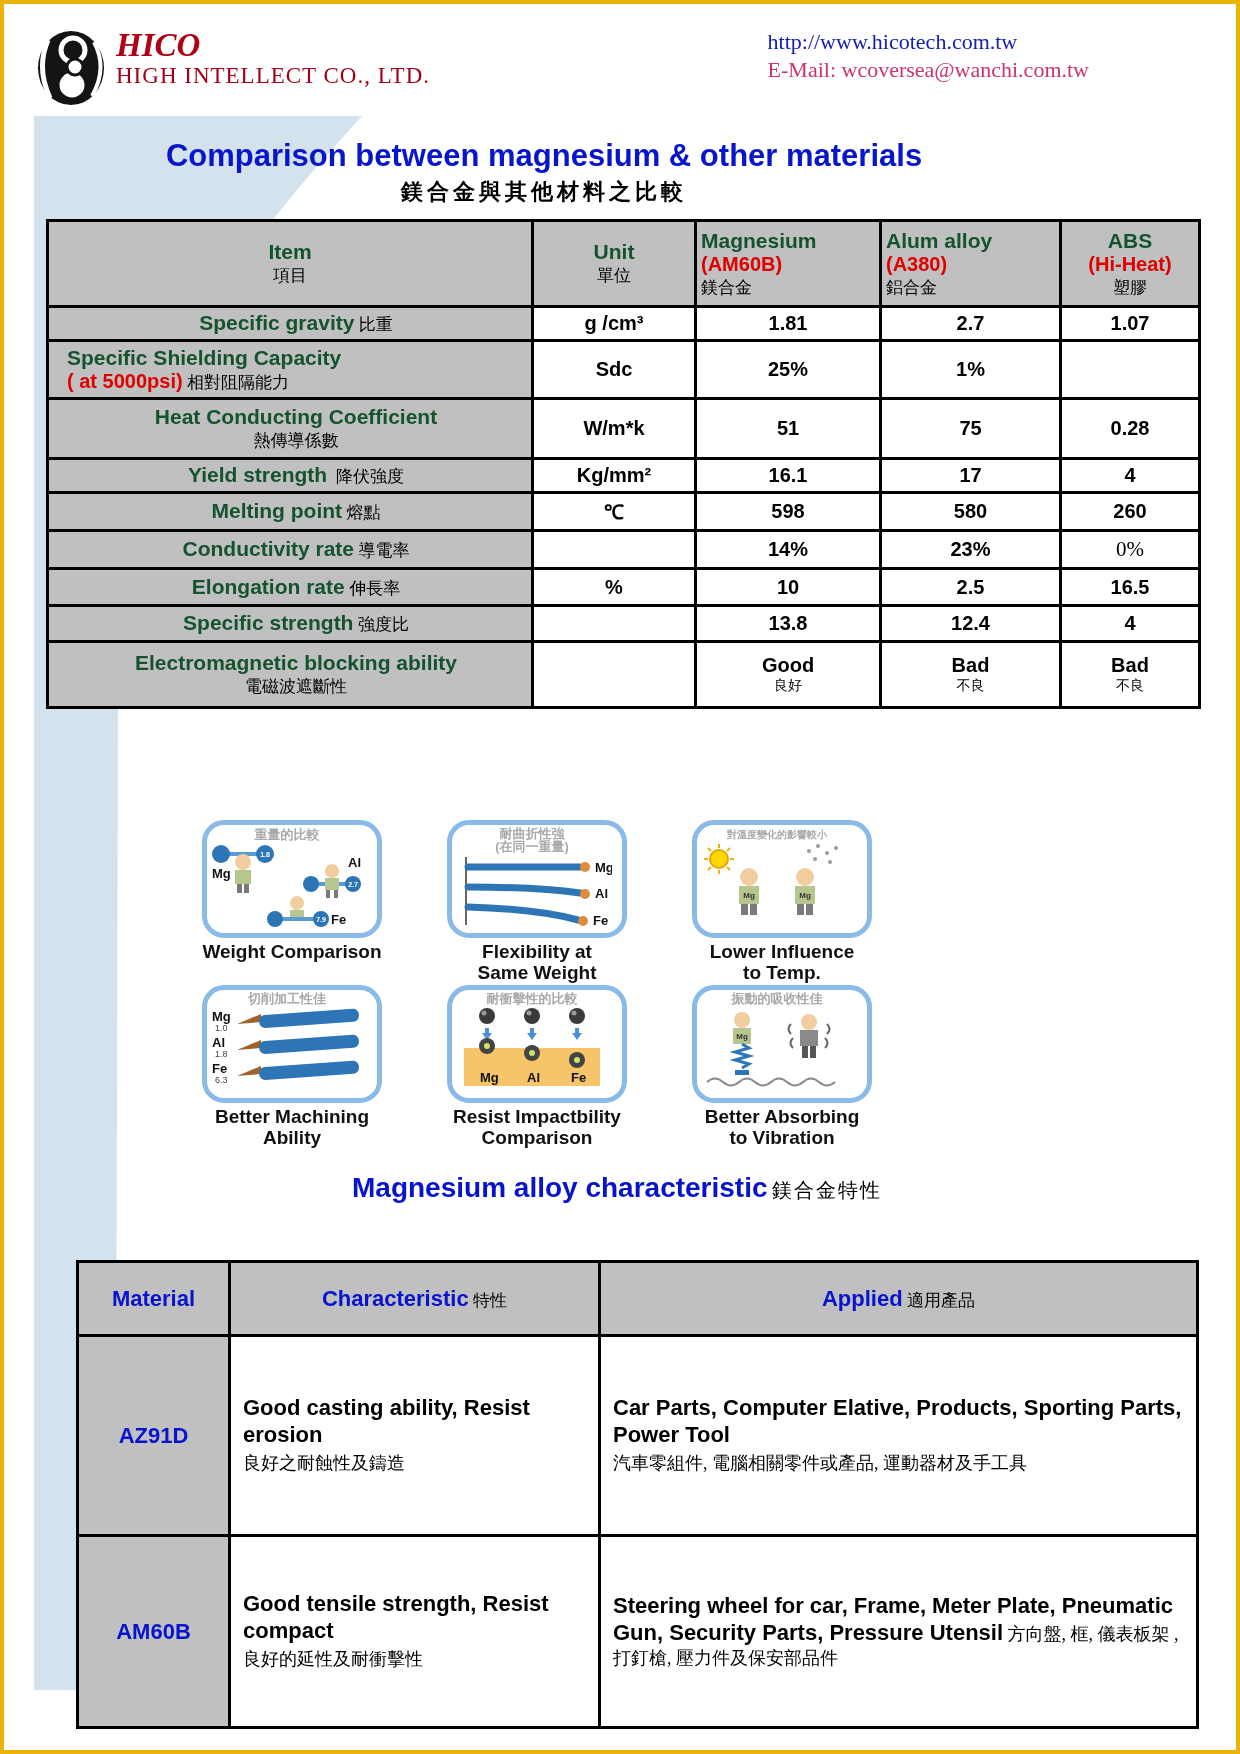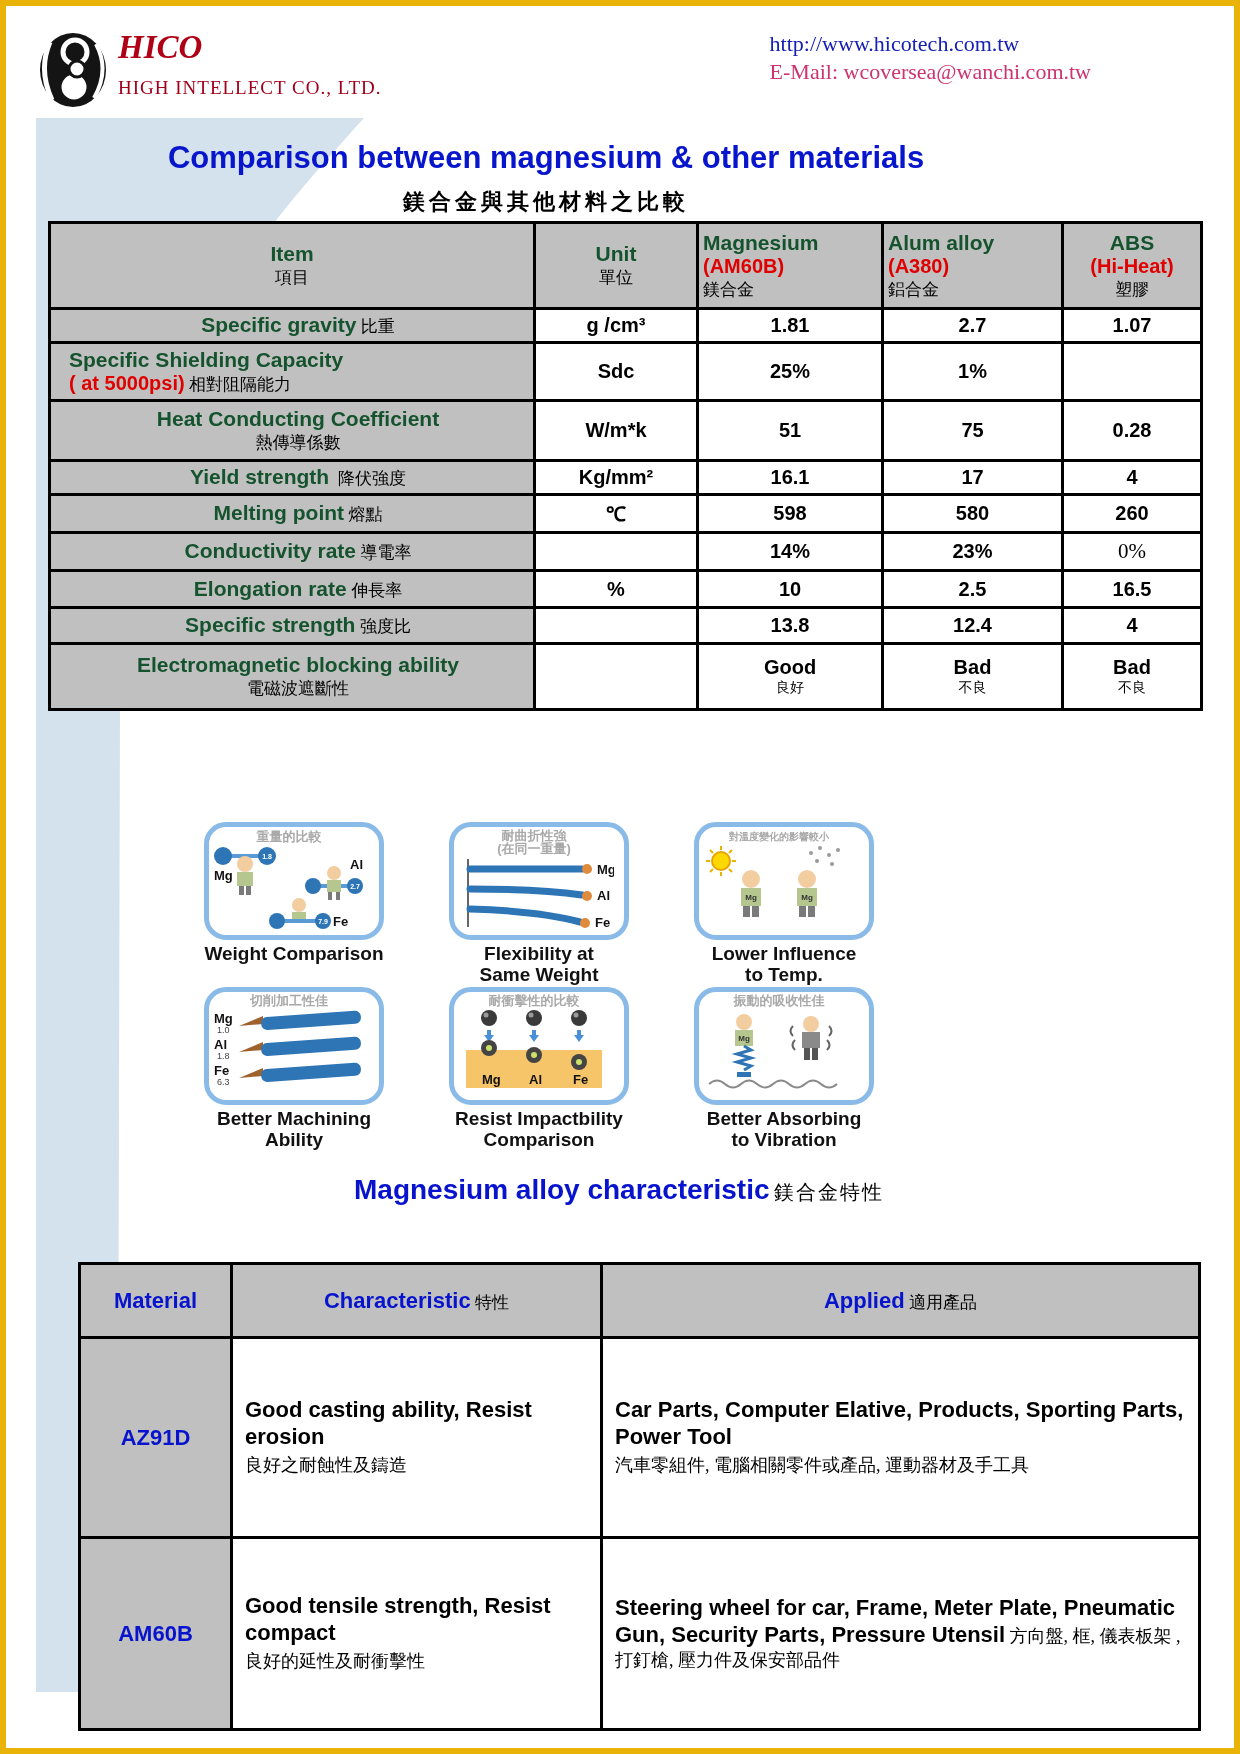--- a/index.html
+++ b/index.html
@@ -1,36 +1,36 @@
 <!DOCTYPE html>
 <html><head>
 <meta charset="utf-8">
 <style>
   html,body{margin:0;padding:0;background:#888;}
   .page{
     width:1240px;height:1754px;position:relative;background:#fff;
-    border:6px solid #eab308;box-sizing:border-box;overflow:hidden;
+    border:4px solid #eab308;box-sizing:border-box;overflow:hidden;
     font-family:"Liberation Sans",sans-serif;color:#000;
   }
   .swoosh{position:absolute;top:0;left:0;z-index:0;}
   .layer{position:absolute;z-index:1;}
 
   
   .hdr{top:24px;left:30px;width:1160px;display:flex;justify-content:space-between;align-items:flex-start;}
   .logo-wrap{display:flex;align-items:flex-start;gap:8px;}
   .logo-txt .nm{font-family:"Liberation Serif",serif;font-style:italic;font-weight:bold;font-size:33px;color:#b00016;line-height:1.05;}
-  .logo-txt .co{font-family:"Liberation Serif",serif;font-size:19px;color:#a2001a;letter-spacing:1px;margin-top:12px;}
+  .logo-txt .co{font-family:"Liberation Serif",serif;font-size:23px;color:#a2001a;letter-spacing:1px;margin-top:0;}
   .contact{font-family:"Liberation Serif",serif;font-size:22px;line-height:1.25;margin-right:105px;margin-left:24px;}
   .contact .url{color:#1620b4;}
   .contact .mail{color:#cc3370;}
 
   
   .title-block{top:134px;left:20px;width:1040px;text-align:center;}
   .title-en{color:#0715cc;font-weight:bold;font-size:31px;letter-spacing:0px;}
-  .title-zh{font-family:"Liberation Serif",serif;font-weight:bold;font-size:22px;margin-top:11px;letter-spacing:4px;}
+  .title-zh{font-family:"Liberation Serif",serif;font-weight:bold;font-size:22px;margin-top:3px;letter-spacing:4px;}
 
   
   table{border-collapse:collapse;table-layout:fixed;background:#fff;}
   td{border:3px solid #000;padding:0 4px;vertical-align:middle;overflow:hidden;}
   .gray{background:#c0c0c0;}
   .en-b{color:#14532d;font-weight:bold;font-size:21px;}
   .red-b{color:#e00000;font-weight:bold;font-size:20px;}
   .zh{font-family:"Liberation Serif",serif;font-size:17px;color:#000;font-weight:normal;}
   .zh-sm{font-family:"Liberation Serif",serif;font-size:14px;color:#000;font-weight:normal;}
   .ctr{text-align:center;}

